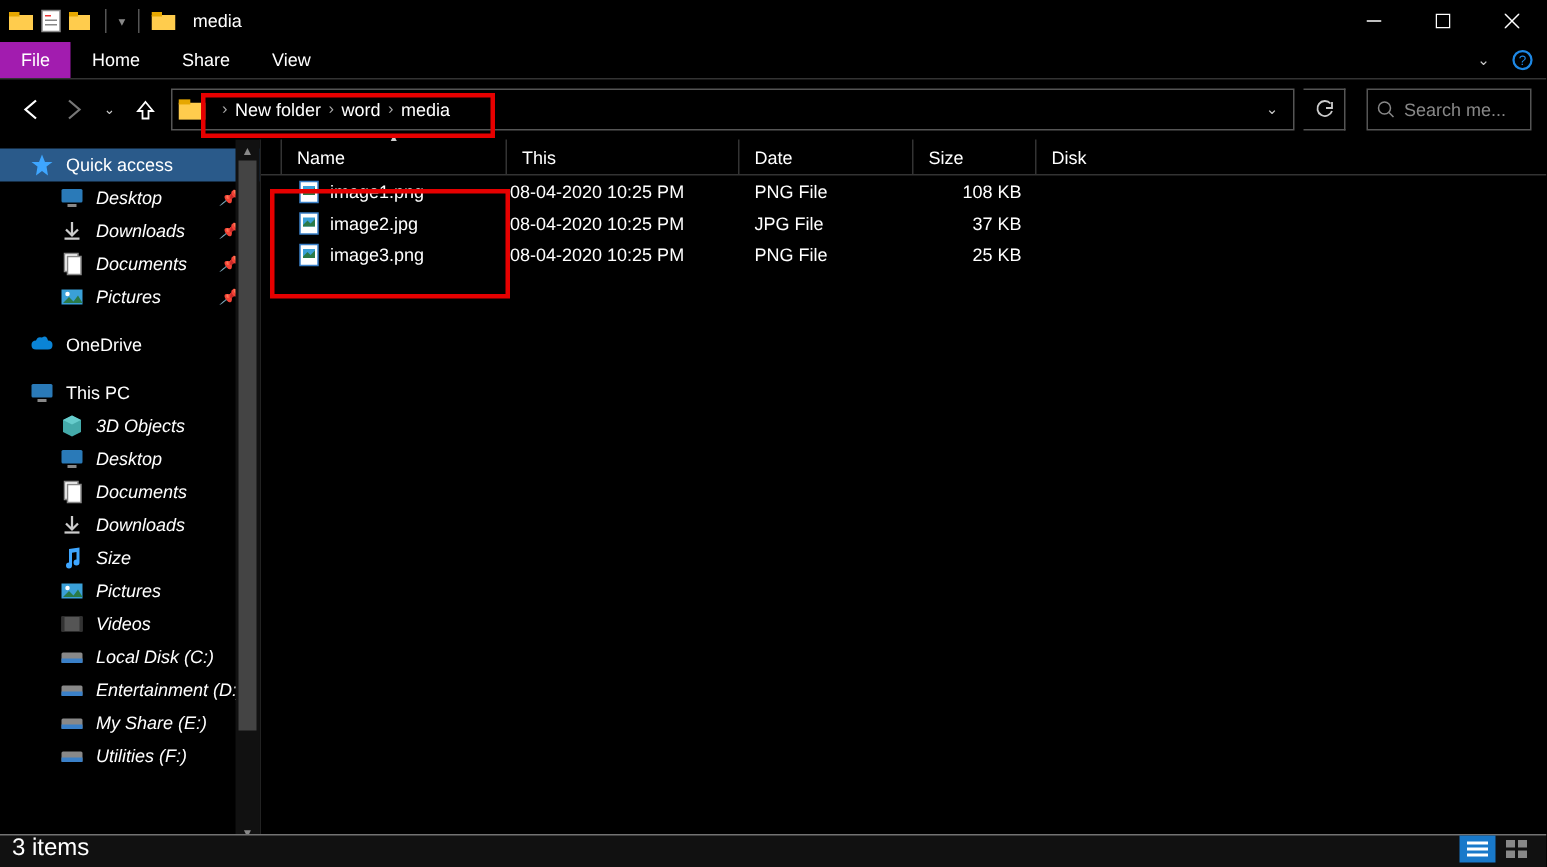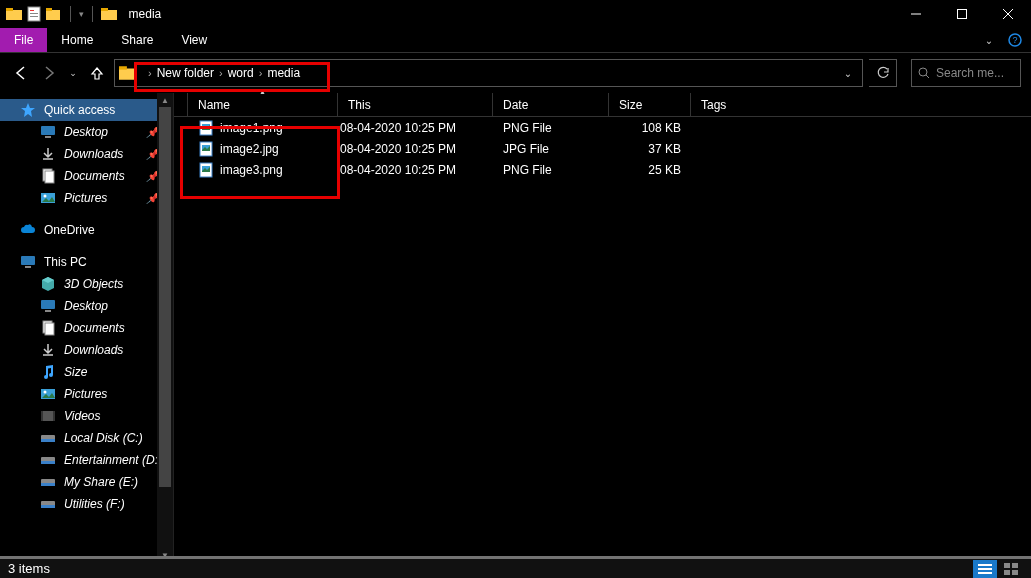--- a/index.html
+++ b/index.html
@@ -74,21 +74,21 @@
   .row { height:21px; display:flex; align-items:center; font-size:12px;}
   .r-check { width:14px; }
   .r-name { width:150px; display:flex; align-items:center; gap:6px; padding-left:10px;}
   .r-date { width:155px; padding-left:2px;}
   .r-type { width:116px; padding-left:10px;}
   .r-size { width:82px; text-align:right; padding-right:10px;}
   .r-tags { flex:1; }
   .file-icon { width:16px; height:16px; }
 
   
-  .status { position:absolute; bottom:0; left:0; right:0; height:22px; background:#111; border-top:3px solid #737373; display:flex; align-items:center; padding:0 8px; font-size:13px;}
+  .status { position:absolute; bottom:0; left:0; right:0; height:22px; background:#111; border-top:1px solid #737373; display:flex; align-items:flex-start; padding:0 8px; font-size:16px;}
   .status .spacer{flex:1;}
   .sb-view { width:24px; height:18px; margin-left:2px; display:flex; align-items:center; justify-content:center; }
   .sb-view.active{ background:#1979ca; }
 
   svg { display:block; }
 </style>
 </head>
 <body>
 
 <div class="titlebar">
@@ -408,21 +408,21 @@
       <div class="ch c-date">
           <span>This</span>
         </div>
       <div class="ch c-type">
           <span>Date</span>
         </div>
       <div class="ch c-size">
           <span>Size</span>
         </div>
       <div class="ch c-tags">
-          <span>Tags</span>
+          <span>Disk</span>
         </div>
     </div>
     <div class="rows">
       <div class="row">
         <div class="r-check"></div>
         <div class="r-name">
           <span class="file-icon">
               <svg viewBox="0 0 16 16">
                 <rect x="2" y="1" width="12" height="14" fill="#fff" stroke="#3a80c8"></rect>
                 <rect x="4" y="4" width="8" height="6" fill="#3aa0d8"></rect>

